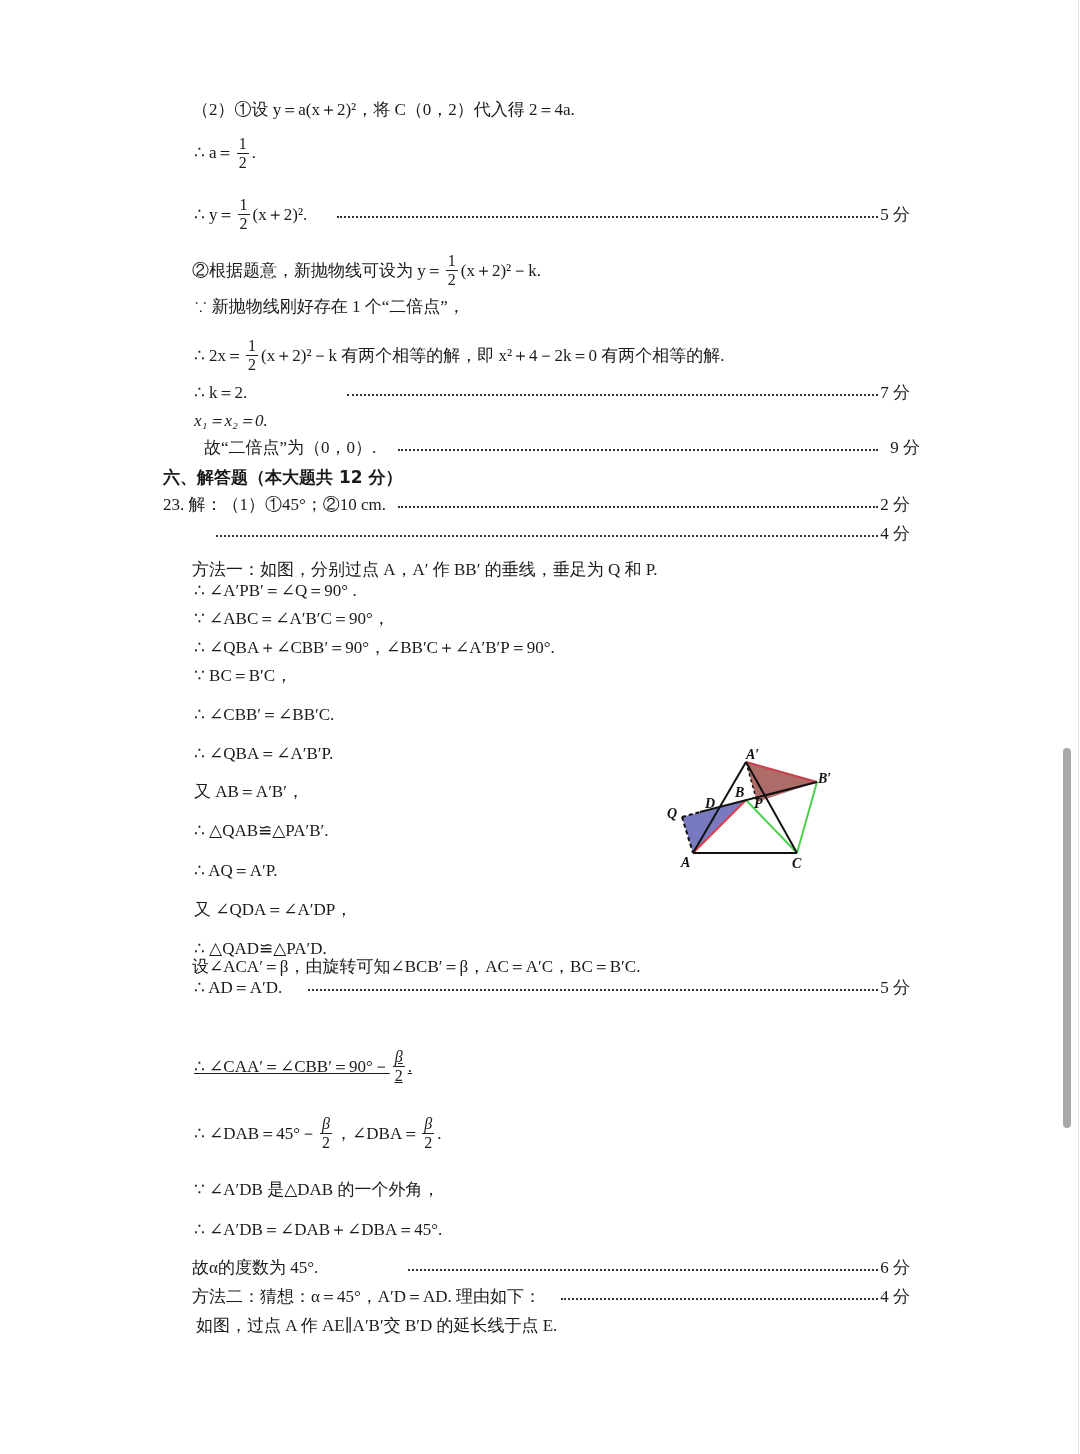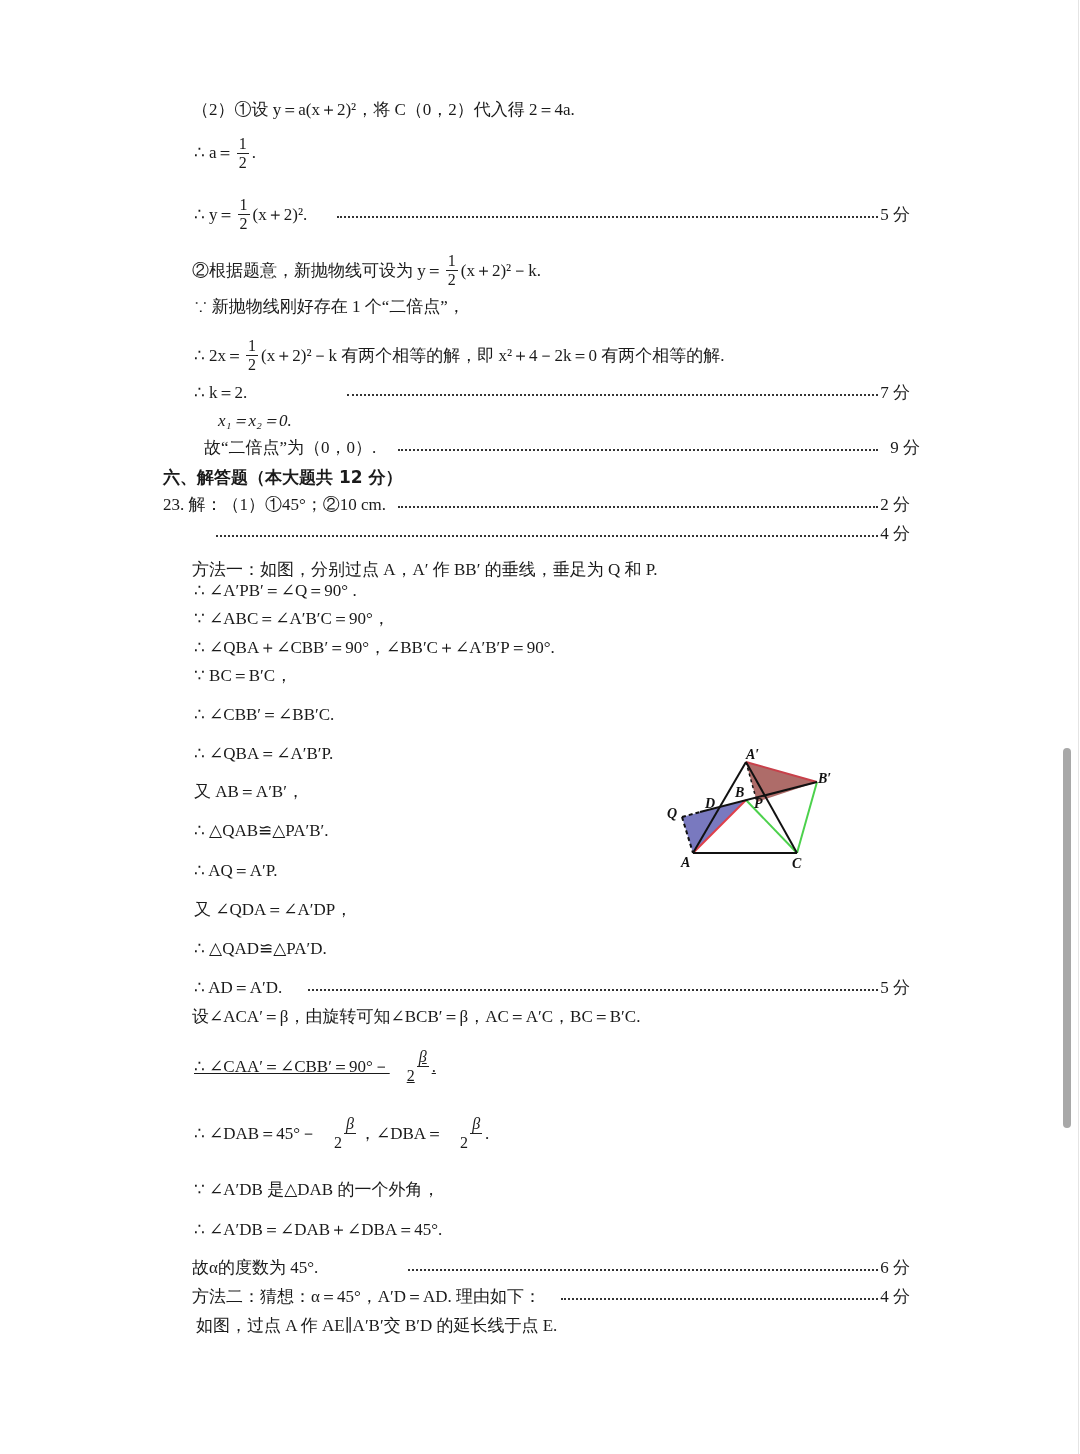--- a/index.html
+++ b/index.html
@@ -9,21 +9,21 @@
   }
   .page { position: absolute; left: 0; top: 0; width: 904px; height: 1454px; }
   .line {
     position: absolute; font-size: 17px; line-height: 22px; white-space: nowrap;
     display: flex; align-items: center;
   }
   .line .txt { white-space: nowrap; }
   .line .lead { flex: 1; border-bottom: 2px dotted #333; margin: 0 2px 0 12px; height: 0; position: relative; top: 2px; }
   .line .score { white-space: nowrap; }
   .heading { position: absolute; font-family: "DejaVu Sans", "Liberation Sans", sans-serif; font-weight: bold; font-size: 17px; line-height: 22px; }
-  i, .it { font-style: italic; margin-left: 24px; }
+  i, .it { font-style: italic; }
   .frac { display: inline-flex; flex-direction: column; align-items: center; vertical-align: middle; margin: 0 3px; line-height: 18px; font-size: 16px; }
   .frac .num { border-bottom: 1px solid #222; padding: 0 2px; }
   .frac .den { padding: 0 2px; }
   .diagram { position: absolute; left: 660px; top: 740px; width: 190px; height: 140px; }
   .scrollbar-thumb { position: absolute; left: 1063px; top: 748px; width: 8px; height: 380px; background: #a8a8a8; border-radius: 4px; }
   .rightedge { position: absolute; left: 1078px; top: 0; width: 1px; height: 1454px; background: #e4e4e4; }
 </style>
 </head>
 <body>
 
@@ -140,21 +140,21 @@
   <div class="line" style="left:194px; top:938px;">
     <span class="txt">∴  △QAD≌△PA′D.</span>
   </div>
 
   <div class="line" style="left:194px; top:977px; width:716px;">
     <span class="txt">∴ AD＝A′D.</span>
     <span class="lead" style="margin-left:26px;"></span>
     <span class="score">5 分</span>
   </div>
 
-  <div class="line" style="left:192px; top:1006px;justify-content:center;">
+  <div class="line" style="left:192px; top:956px;justify-content:center;">
     <span class="txt">设∠ACA′＝β，由旋转可知∠BCB′＝β，AC＝A′C，BC＝B′C.</span>
   </div>
 
   <div class="line" style="left:194px; top:1048px;text-decoration:underline;">
     <span class="txt">∴ ∠CAA′＝∠CBB′＝90°－</span>
     <span class="frac">
       <span class="num it">β</span>
       <span class="den">2</span>
     </span>
     <span class="txt">.</span>

